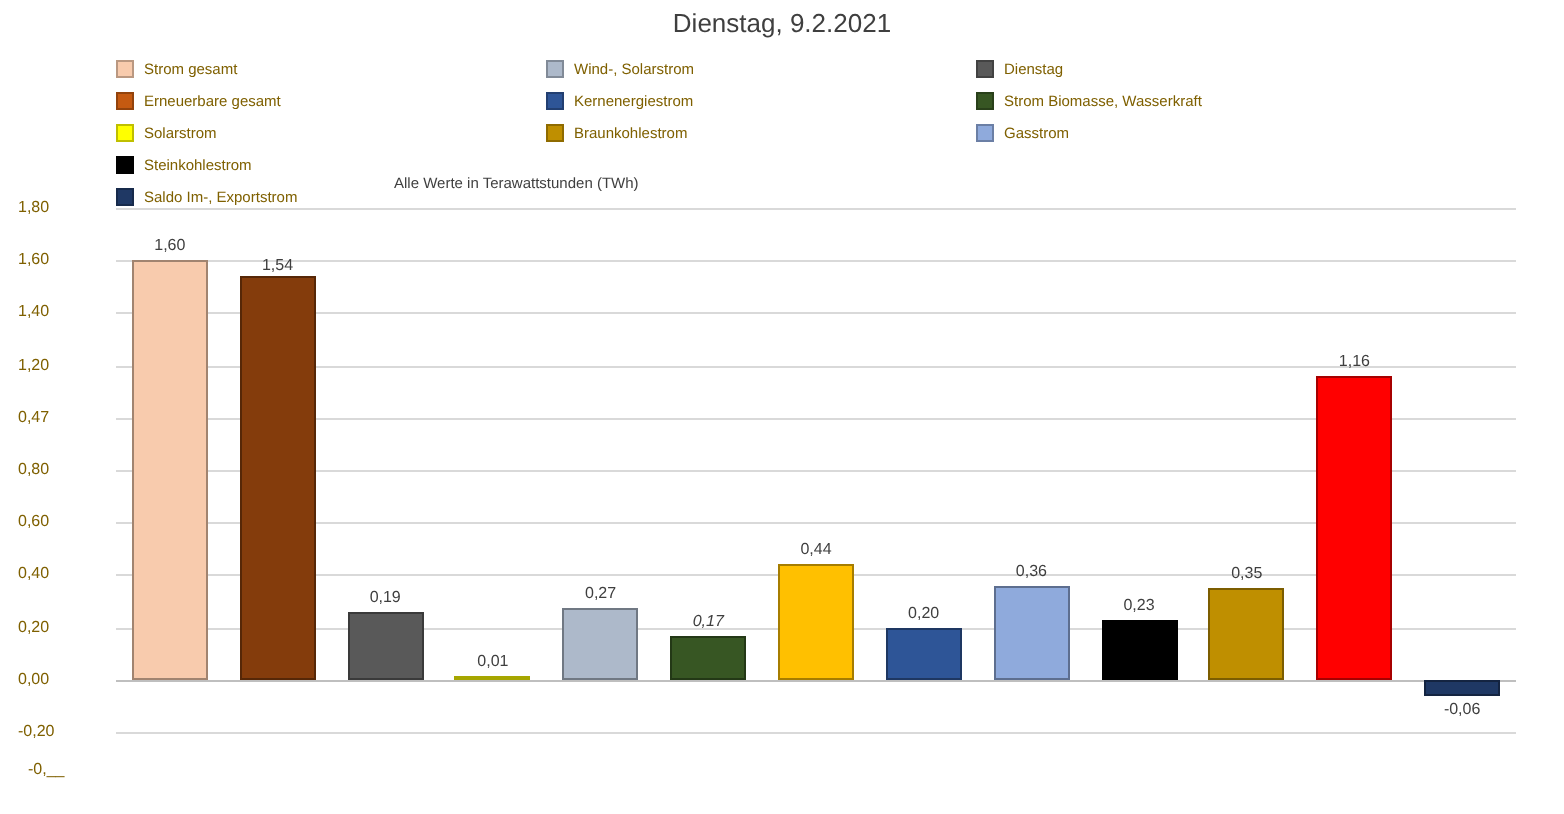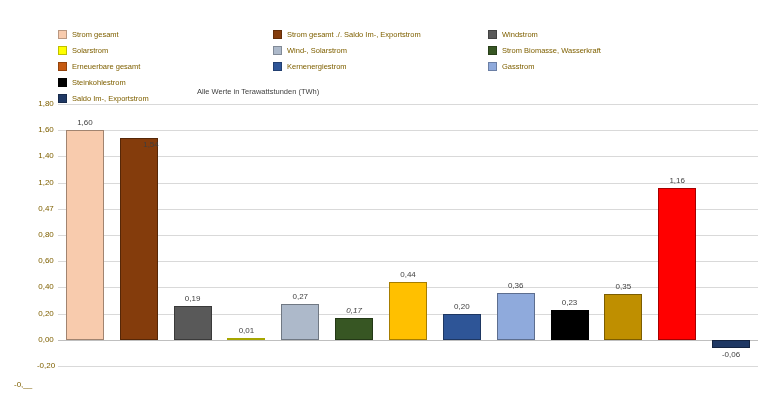--- a/index.html
+++ b/index.html
@@ -82,23 +82,23 @@
   }
   .gridline {
     position: absolute;
     left: 0;
     width: 700px;
     height: 1px;
     background: #d9d9d9;
   }
   .ytick {
     position: absolute;
-    right: 690px;
+    right: 705px;
     width: 44px;
-    text-align: center;
+    text-align: left;
     font-size: 8px;
     color: #7f6000;
     transform: translateY(-5px);
     white-space: nowrap;
   }
   .zero-axis {
     position: absolute;
     left: 0;
     width: 700px;
     height: 1px;
@@ -128,62 +128,63 @@
     top: 380px;
     font-size: 8px;
     color: #7f6000;
   }
 </style>
 </head>
 <body>
 
 <div id="chart-root">
 
+  <div class="chart-title">Dienstag, 9.2.2021</div>
 
   <div class="legend">
     <div class="legend-col c1">
         <div class="legend-item">
           <span class="legend-swatch" style="background: rgb(248, 203, 173);"></span>
           <span class="legend-label">Strom gesamt</span>
         </div>
         <div class="legend-item">
+          <span class="legend-swatch" style="background: rgb(197, 90, 17);"></span>
+          <span class="legend-label">Erneuerbare gesamt</span>
+        </div>
+        <div class="legend-item">
           <span class="legend-swatch" style="background: rgb(255, 255, 0);"></span>
           <span class="legend-label">Solarstrom</span>
         </div>
         <div class="legend-item">
-          <span class="legend-swatch" style="background: rgb(197, 90, 17);"></span>
-          <span class="legend-label">Erneuerbare gesamt</span>
-        </div>
-        <div class="legend-item">
           <span class="legend-swatch" style="background: rgb(0, 0, 0);"></span>
           <span class="legend-label">Steinkohlestrom</span>
         </div>
         <div class="legend-item">
           <span class="legend-swatch" style="background: rgb(31, 56, 100);"></span>
           <span class="legend-label">Saldo Im-, Exportstrom</span>
         </div>
       </div>
     <div class="legend-col c2">
         <div class="legend-item">
-          <span class="legend-swatch" style="background: rgb(132, 60, 12);"></span>
-          <span class="legend-label">Strom gesamt ./. Saldo Im-, Exportstrom</span>
-        </div>
-        <div class="legend-item">
           <span class="legend-swatch" style="background: rgb(173, 185, 202);"></span>
           <span class="legend-label">Wind-, Solarstrom</span>
         </div>
         <div class="legend-item">
           <span class="legend-swatch" style="background: rgb(46, 85, 151);"></span>
           <span class="legend-label">Kernenergiestrom</span>
         </div>
+        <div class="legend-item">
+          <span class="legend-swatch" style="background: rgb(191, 143, 0);"></span>
+          <span class="legend-label">Braunkohlestrom</span>
+        </div>
       </div>
     <div class="legend-col c3">
         <div class="legend-item">
           <span class="legend-swatch" style="background: rgb(89, 89, 89);"></span>
-          <span class="legend-label">Windstrom</span>
+          <span class="legend-label">Dienstag</span>
         </div>
         <div class="legend-item">
           <span class="legend-swatch" style="background: rgb(55, 86, 35);"></span>
           <span class="legend-label">Strom Biomasse, Wasserkraft</span>
         </div>
         <div class="legend-item">
           <span class="legend-swatch" style="background: rgb(143, 170, 220);"></span>
           <span class="legend-label">Gasstrom</span>
         </div>
       </div>
@@ -210,21 +211,21 @@
       <div class="ytick" style="top: 183.4px;">0,40</div>
       <div class="gridline" style="top: 209.6px;"></div>
       <div class="ytick" style="top: 209.6px;">0,20</div>
       <div class="ytick" style="top: 235.8px;">0,00</div>
       <div class="gridline" style="top: 262px;"></div>
       <div class="ytick" style="top: 262px;">-0,20</div>
       <div class="zero-axis" style="top: 235.8px;"></div>
       <div class="bar" title="Strom gesamt" style="left: 7.92308px; top: 26.2px; width: 38px; height: 209.6px; background: rgb(248, 203, 173); border: 0.5px solid rgba(0, 0, 0, 0.35);"></div>
       <div class="bar-label" style="left: 6.92308px; width: 40px; top: 14.2px;">1,60</div>
       <div class="bar" title="Strom gesamt ./. Saldo Im-, Exportstrom" style="left: 61.7692px; top: 34.06px; width: 38px; height: 201.74px; background: rgb(132, 60, 12); border: 0.5px solid rgba(0, 0, 0, 0.35);"></div>
-      <div class="bar-label" style="left: 60.7692px; width: 40px; top: 36px; text-align: right;">1,54</div>
+      <div class="bar-label" style="left: 60.7692px; width: 40px; top: 24px;">1,54</div>
       <div class="bar" title="Windstrom" style="left: 115.615px; top: 201.74px; width: 38px; height: 34.06px; background: rgb(89, 89, 89); border: 0.5px solid rgba(0, 0, 0, 0.35);"></div>
       <div class="bar-label" style="left: 114.615px; width: 40px; top: 189.74px;">0,19</div>
       <div class="bar" title="Solarstrom" style="left: 169.462px; top: 234.49px; width: 38px; height: 1.31px; background: rgb(255, 255, 0); border: 0.5px solid rgba(0, 0, 0, 0.35);"></div>
       <div class="bar-label" style="left: 168.462px; width: 40px; top: 222.49px;">0,01</div>
       <div class="bar" title="Wind-, Solarstrom" style="left: 223.308px; top: 200.43px; width: 38px; height: 35.37px; background: rgb(173, 185, 202); border: 0.5px solid rgba(0, 0, 0, 0.35);"></div>
       <div class="bar-label" style="left: 222.308px; width: 40px; top: 188.43px;">0,27</div>
       <div class="bar" title="Strom Biomasse, Wasserkraft" style="left: 277.154px; top: 213.53px; width: 38px; height: 22.27px; background: rgb(55, 86, 35); border: 0.5px solid rgba(0, 0, 0, 0.35);"></div>
       <div class="bar-label" style="left: 276.154px; width: 40px; top: 201.53px; font-style: italic;">0,17</div>
       <div class="bar" title="Erneuerbare gesamt" style="left: 331px; top: 178.16px; width: 38px; height: 57.64px; background: rgb(255, 192, 0); border: 0.5px solid rgba(0, 0, 0, 0.35);"></div>
       <div class="bar-label" style="left: 330px; width: 40px; top: 166.16px;">0,44</div>

